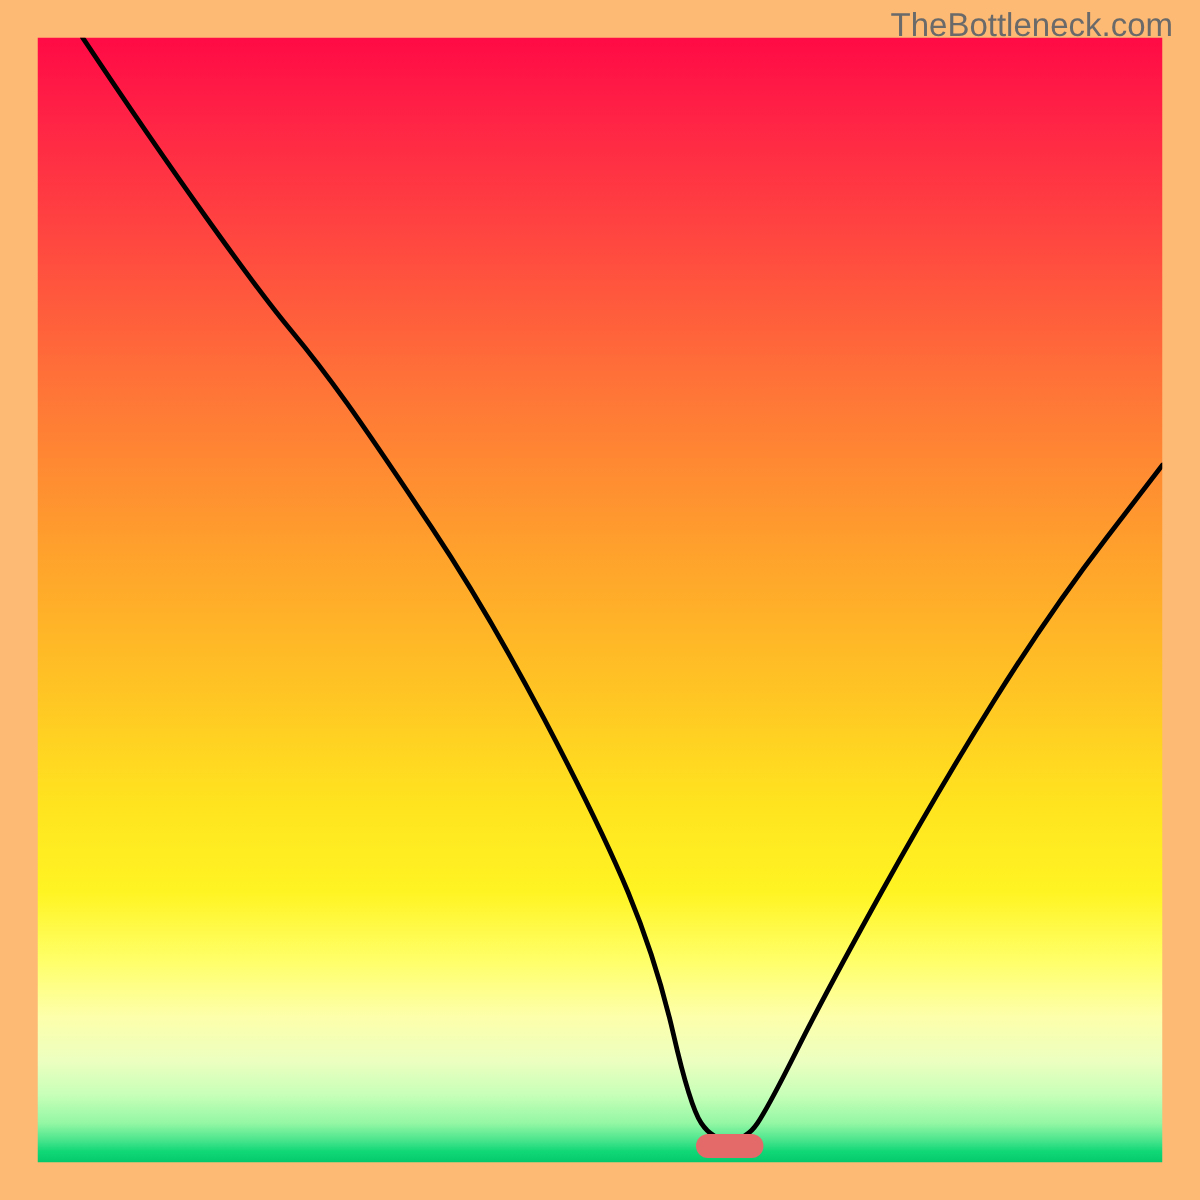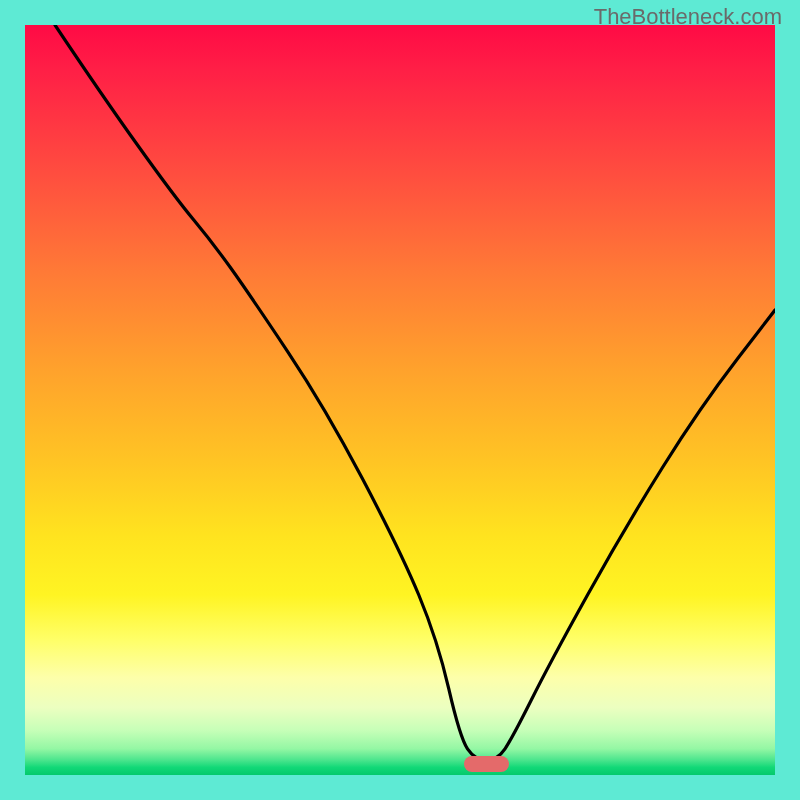--- a/index.html
+++ b/index.html
@@ -8,21 +8,21 @@
     width: 800px;
     height: 800px;
     background: #000;
     overflow: hidden;
     font-family: Arial, Helvetica, sans-serif;
   }
   .frame {
     position: relative;
     width: 800px;
     height: 800px;
-    background: #5eead4;
+    background: #fdba74;
   }
   .watermark {
     position: absolute;
     top: 4px;
     right: 18px;
     color: #6a6a6a;
     font-size: 22px;
     font-weight: 500;
     letter-spacing: 0px;
     z-index: 3;

